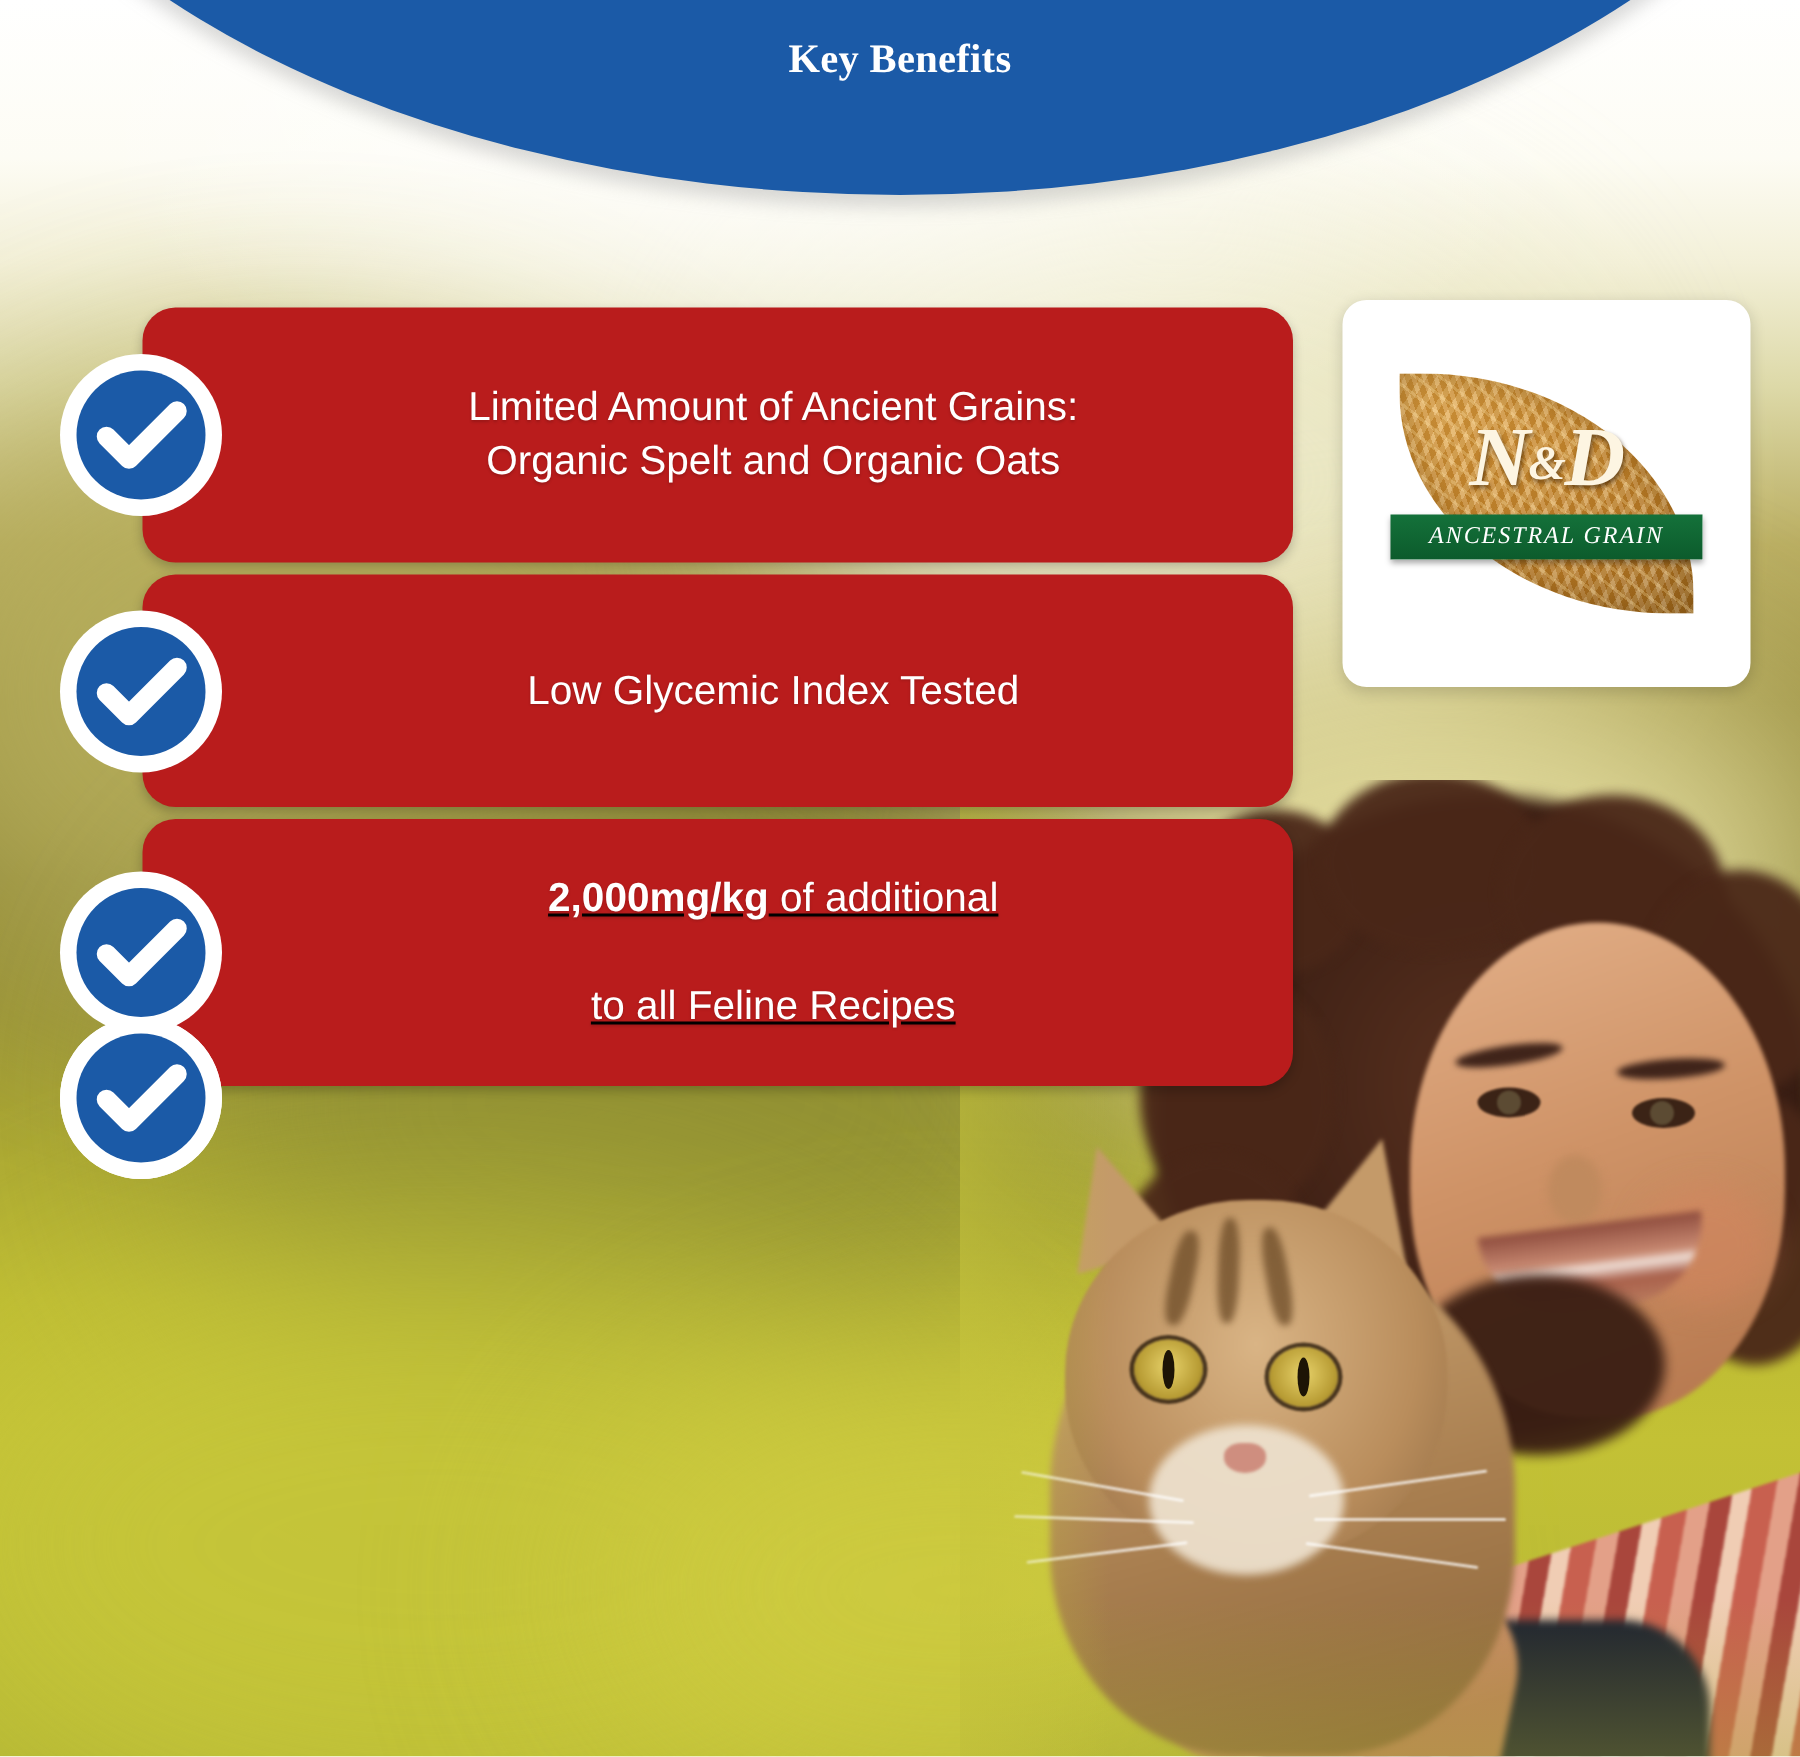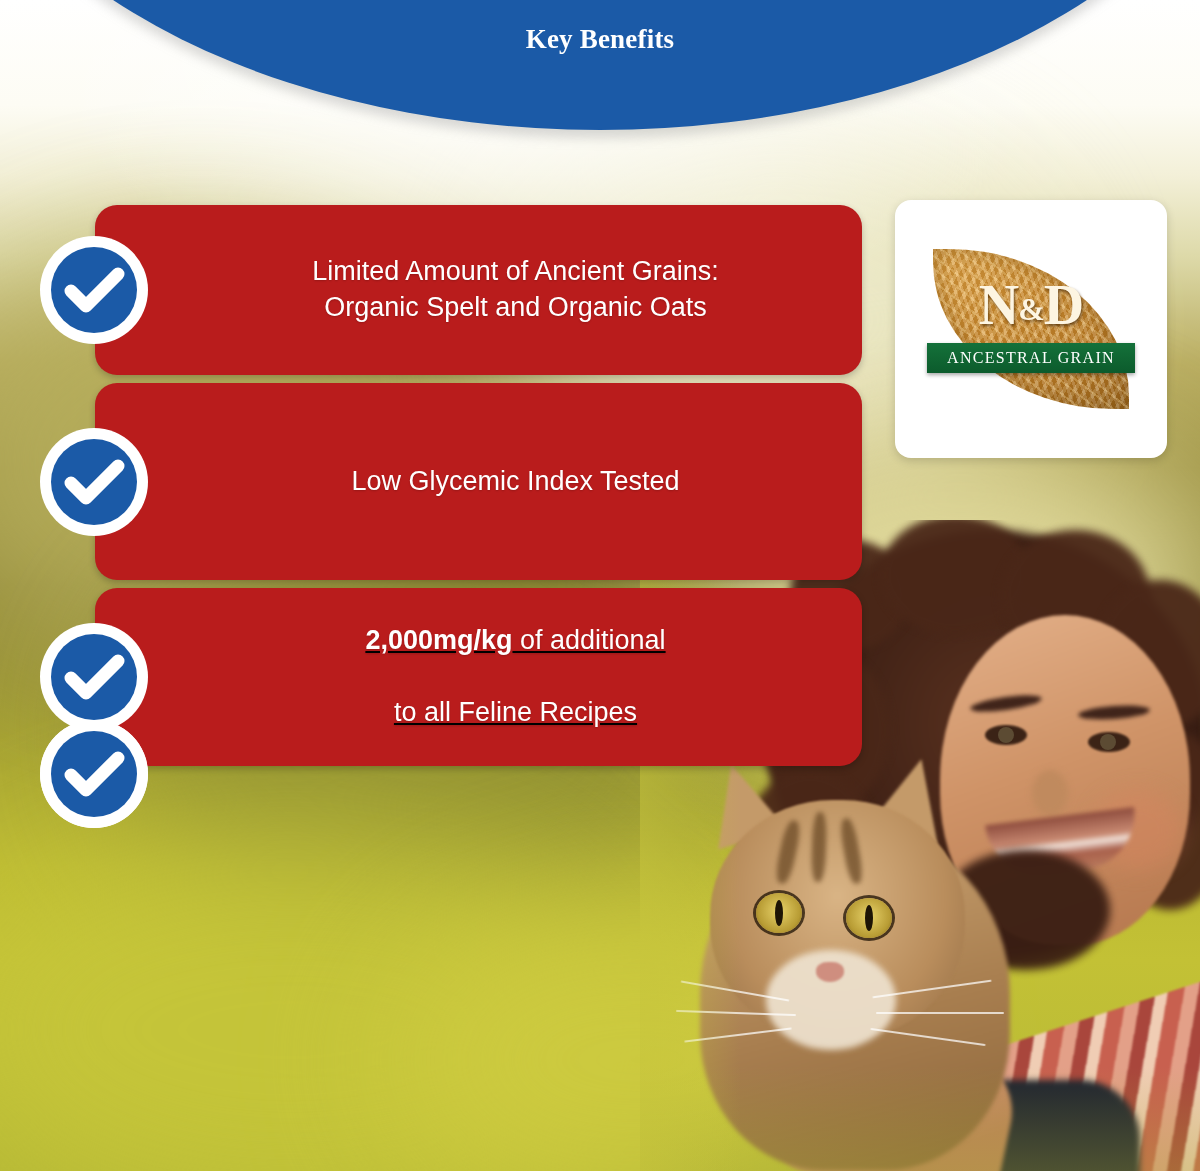--- a/index.html
+++ b/index.html
@@ -333,21 +333,21 @@
     left: 38px;
     top: 50%;
     transform: translateY(-50%);
     width: 112px;
     height: 112px;
     z-index: 3;
   }
 
   
   .h-1 .benefit-card { height: 170px; }
-  .h-2 .benefit-card { height: 197px; align-items: center; }
+  .h-2 .benefit-card { height: 155px; align-items: center; }
   .h-3 .benefit-card { height: 178px; text-decoration: underline; }
   .h-4 .benefit-card { height: 177px; }
   .h-5 .benefit-card { height: 158px; }
 
   
   .logo-card {
     position: absolute;
     left: 895px;
     top: 200px;
     width: 272px;
@@ -357,20 +357,21 @@
     box-shadow: 0 3px 10px rgba(0,0,0,.16);
     overflow: hidden;
   }
   .logo-inner {
     position: absolute;
     left: 50%;
     top: 50%;
     transform: translate(-50%,-50%);
     width: 196px;
     height: 160px;
+    font-style: italic;
   }
   .leaf {
     position: absolute;
     inset: 0;
     border-radius: 0 92% 0 92%;
     background:
       repeating-linear-gradient(72deg, rgba(255,255,255,.16) 0 3px, rgba(140,92,24,.18) 3px 7px),
       repeating-linear-gradient(-58deg, rgba(255,236,190,.25) 0 4px, rgba(168,110,32,.2) 4px 9px),
       linear-gradient(150deg, #e6a94a 0%, #d08f33 40%, #b97a26 72%, #8f5c18 100%);
     box-shadow: inset 0 0 22px rgba(110,68,12,.45);

